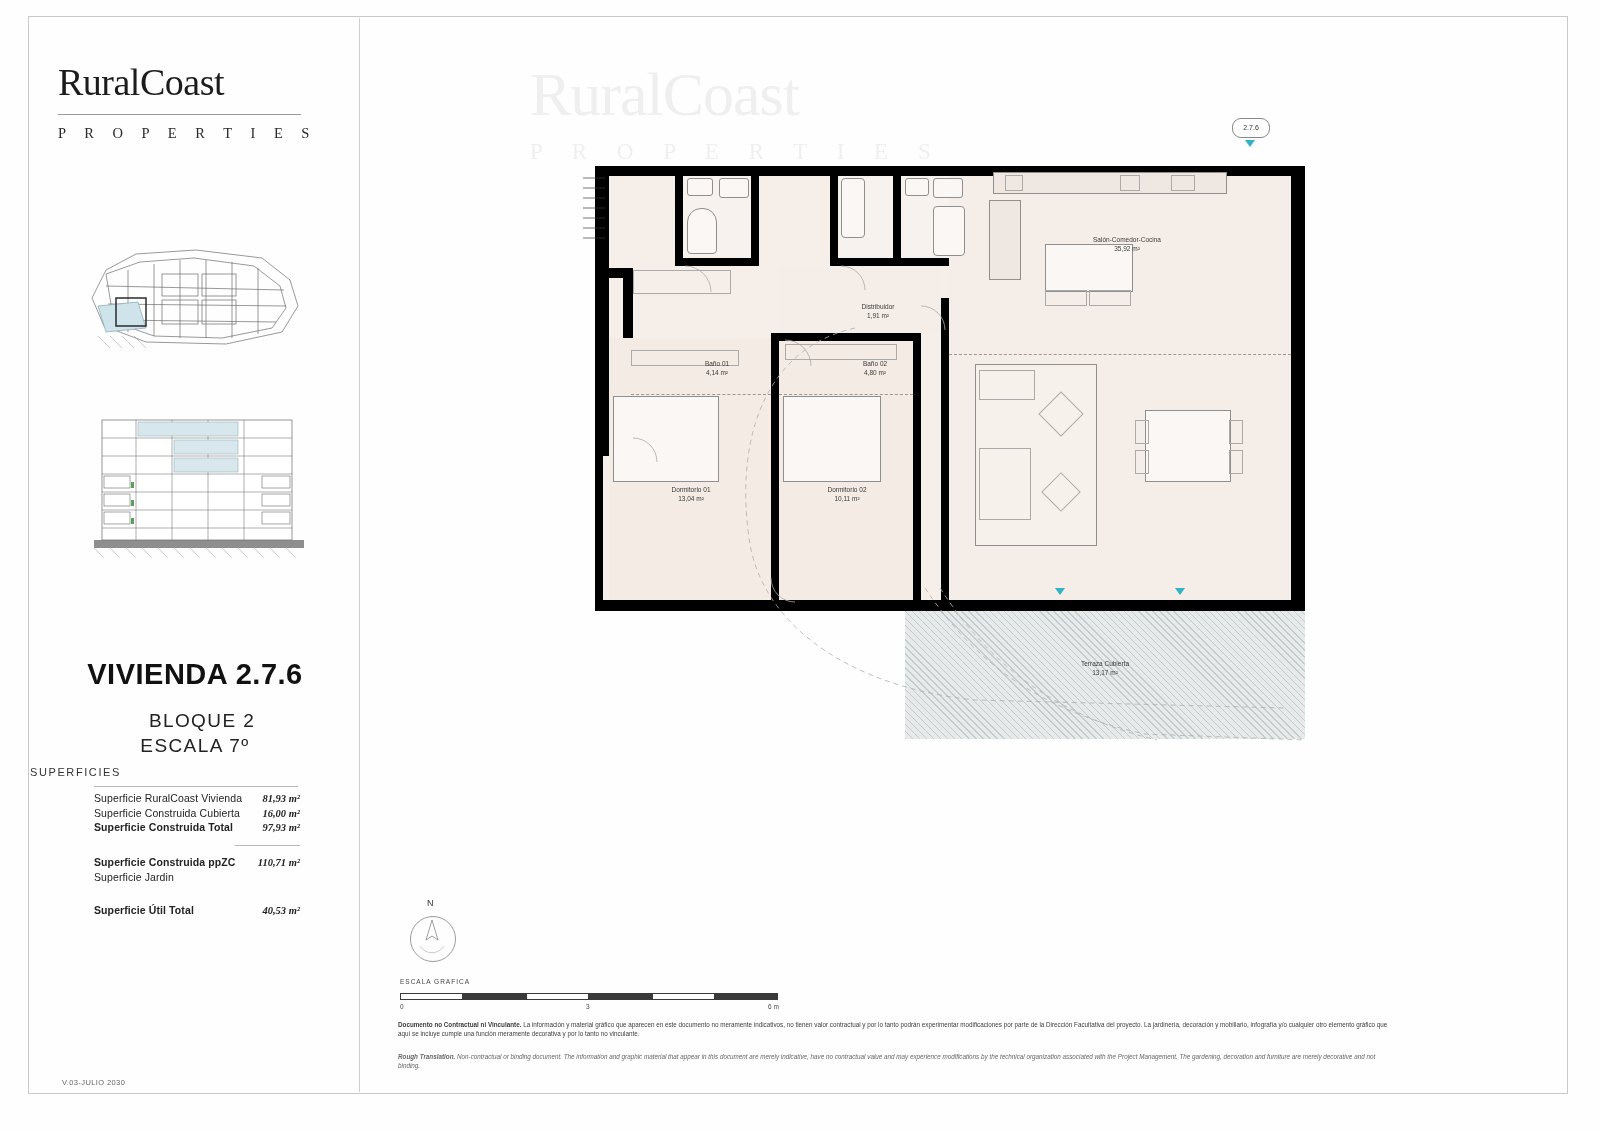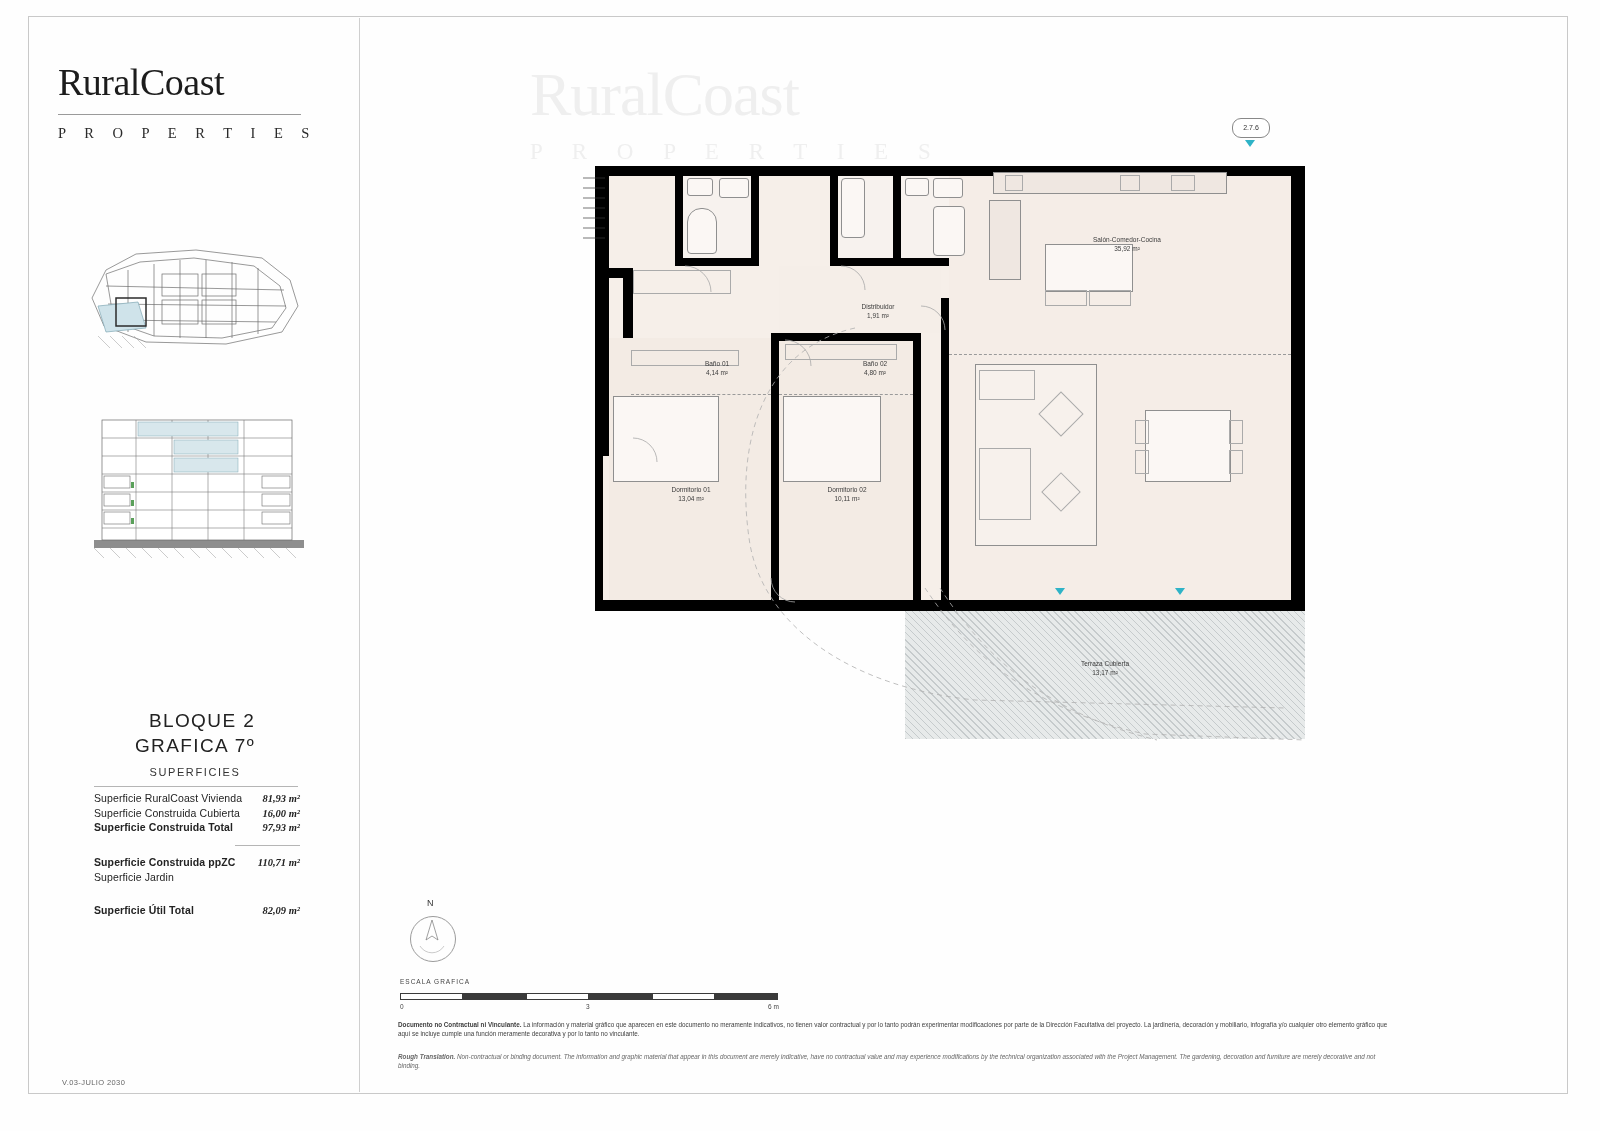--- a/index.html
+++ b/index.html
@@ -59,21 +59,21 @@
   }
   .bloque{
     position:absolute;left:0;top:692px;width:344px;text-align:center;
     font-size:19px;letter-spacing:1.4px;color:#222;
   }
   .planta{
     position:absolute;left:0;top:717px;width:330px;text-align:center;
     font-size:19px;letter-spacing:1.4px;color:#222;
   }
   .superficies-head{
-    position:absolute;left:0;top:748px;width:330px;text-align:center;
+    position:absolute;left:0;top:748px;width:330px;
     font-size:11px;letter-spacing:1.6px;color:#333;
   }
   .sup-rule{
     position:absolute;left:64px;top:768px;width:204px;height:1px;background:#b5b5b5;
   }
   .sup-table{
     position:absolute;left:64px;top:774px;width:206px;
     font-size:10.5px;color:#232323;
   }
   .sup-row{
@@ -239,22 +239,23 @@
           <rect x="55" y="92" width="3" height="6"></rect>
           <rect x="55" y="110" width="3" height="6"></rect>
           <rect x="55" y="128" width="3" height="6"></rect>
         </g>
         <g stroke="#9a9a9a" stroke-width="0.5">
           <path d="M18 158 L28 168 M34 158 L44 168 M50 158 L60 168 M66 158 L76 168 M82 158 L92 168 M98 158 L108 168 M114 158 L124 168 M130 158 L140 168 M146 158 L156 168 M162 158 L172 168 M178 158 L188 168 M194 158 L204 168 M210 158 L220 168"></path>
         </g>
       </svg>
     </div>
 
+    <div class="vivienda-title">VIVIENDA 2.7.6</div>
     <div class="bloque">BLOQUE 2</div>
-    <div class="planta">GRAFICA  7º</div>
+    <div class="planta">ESCALA  7º</div>
 
     <div class="superficies-head">SUPERFICIES</div>
     <div class="sup-rule"></div>
 
     <div class="sup-table">
       <div class="sup-row">
         <span class="lbl">Superficie RuralCoast Vivienda</span>
         <span class="val">81,93 m²</span>
       </div>
       <div class="sup-row">
@@ -276,21 +277,21 @@
       </div>
       <div class="sup-row">
         <span class="lbl">Superficie Jardin</span>
         <span class="val"></span>
       </div>
     </div>
 
     <div class="sup-table3">
       <div class="sup-row bold">
         <span class="lbl">Superficie Útil Total</span>
-        <span class="val">82,09 m²</span>
+        <span class="val">40,53 m²</span>
       </div>
     </div>
 
     <div class="doc-version">V.03-JULIO 2030</div>
   </div>
 
   <div class="drawing">
 
     <div class="watermark">
       <div class="wm-name">RuralCoast</div>

